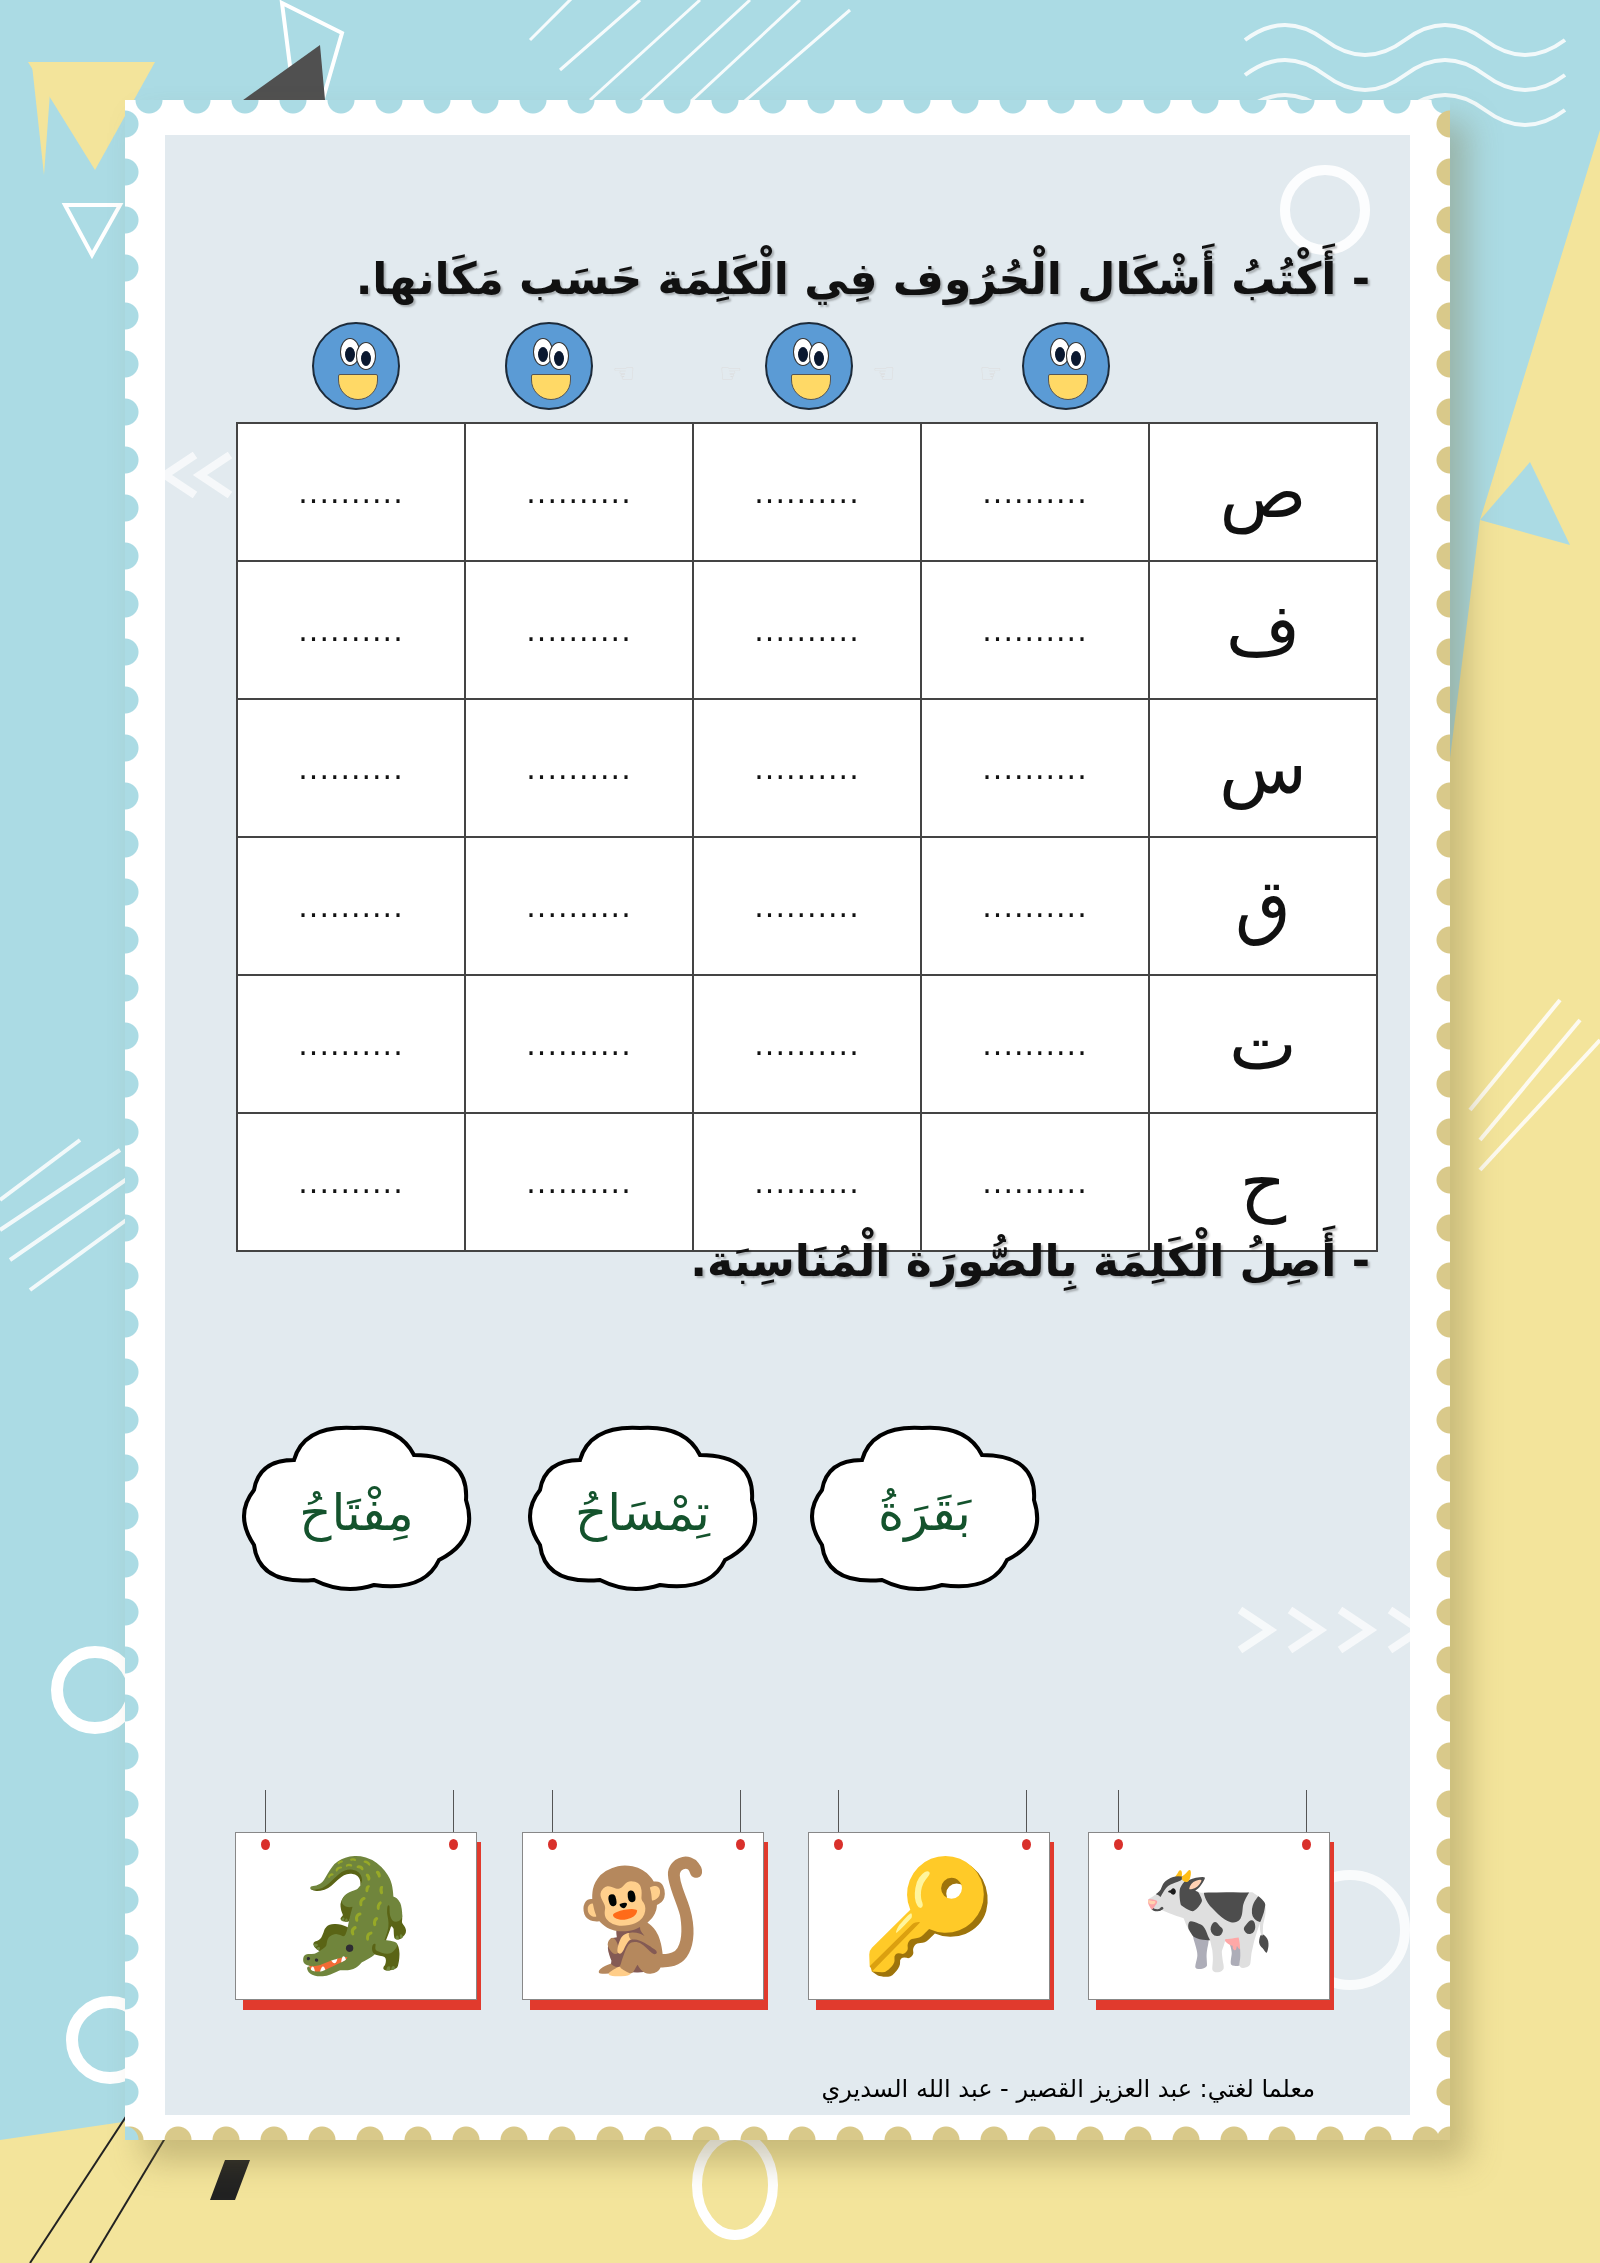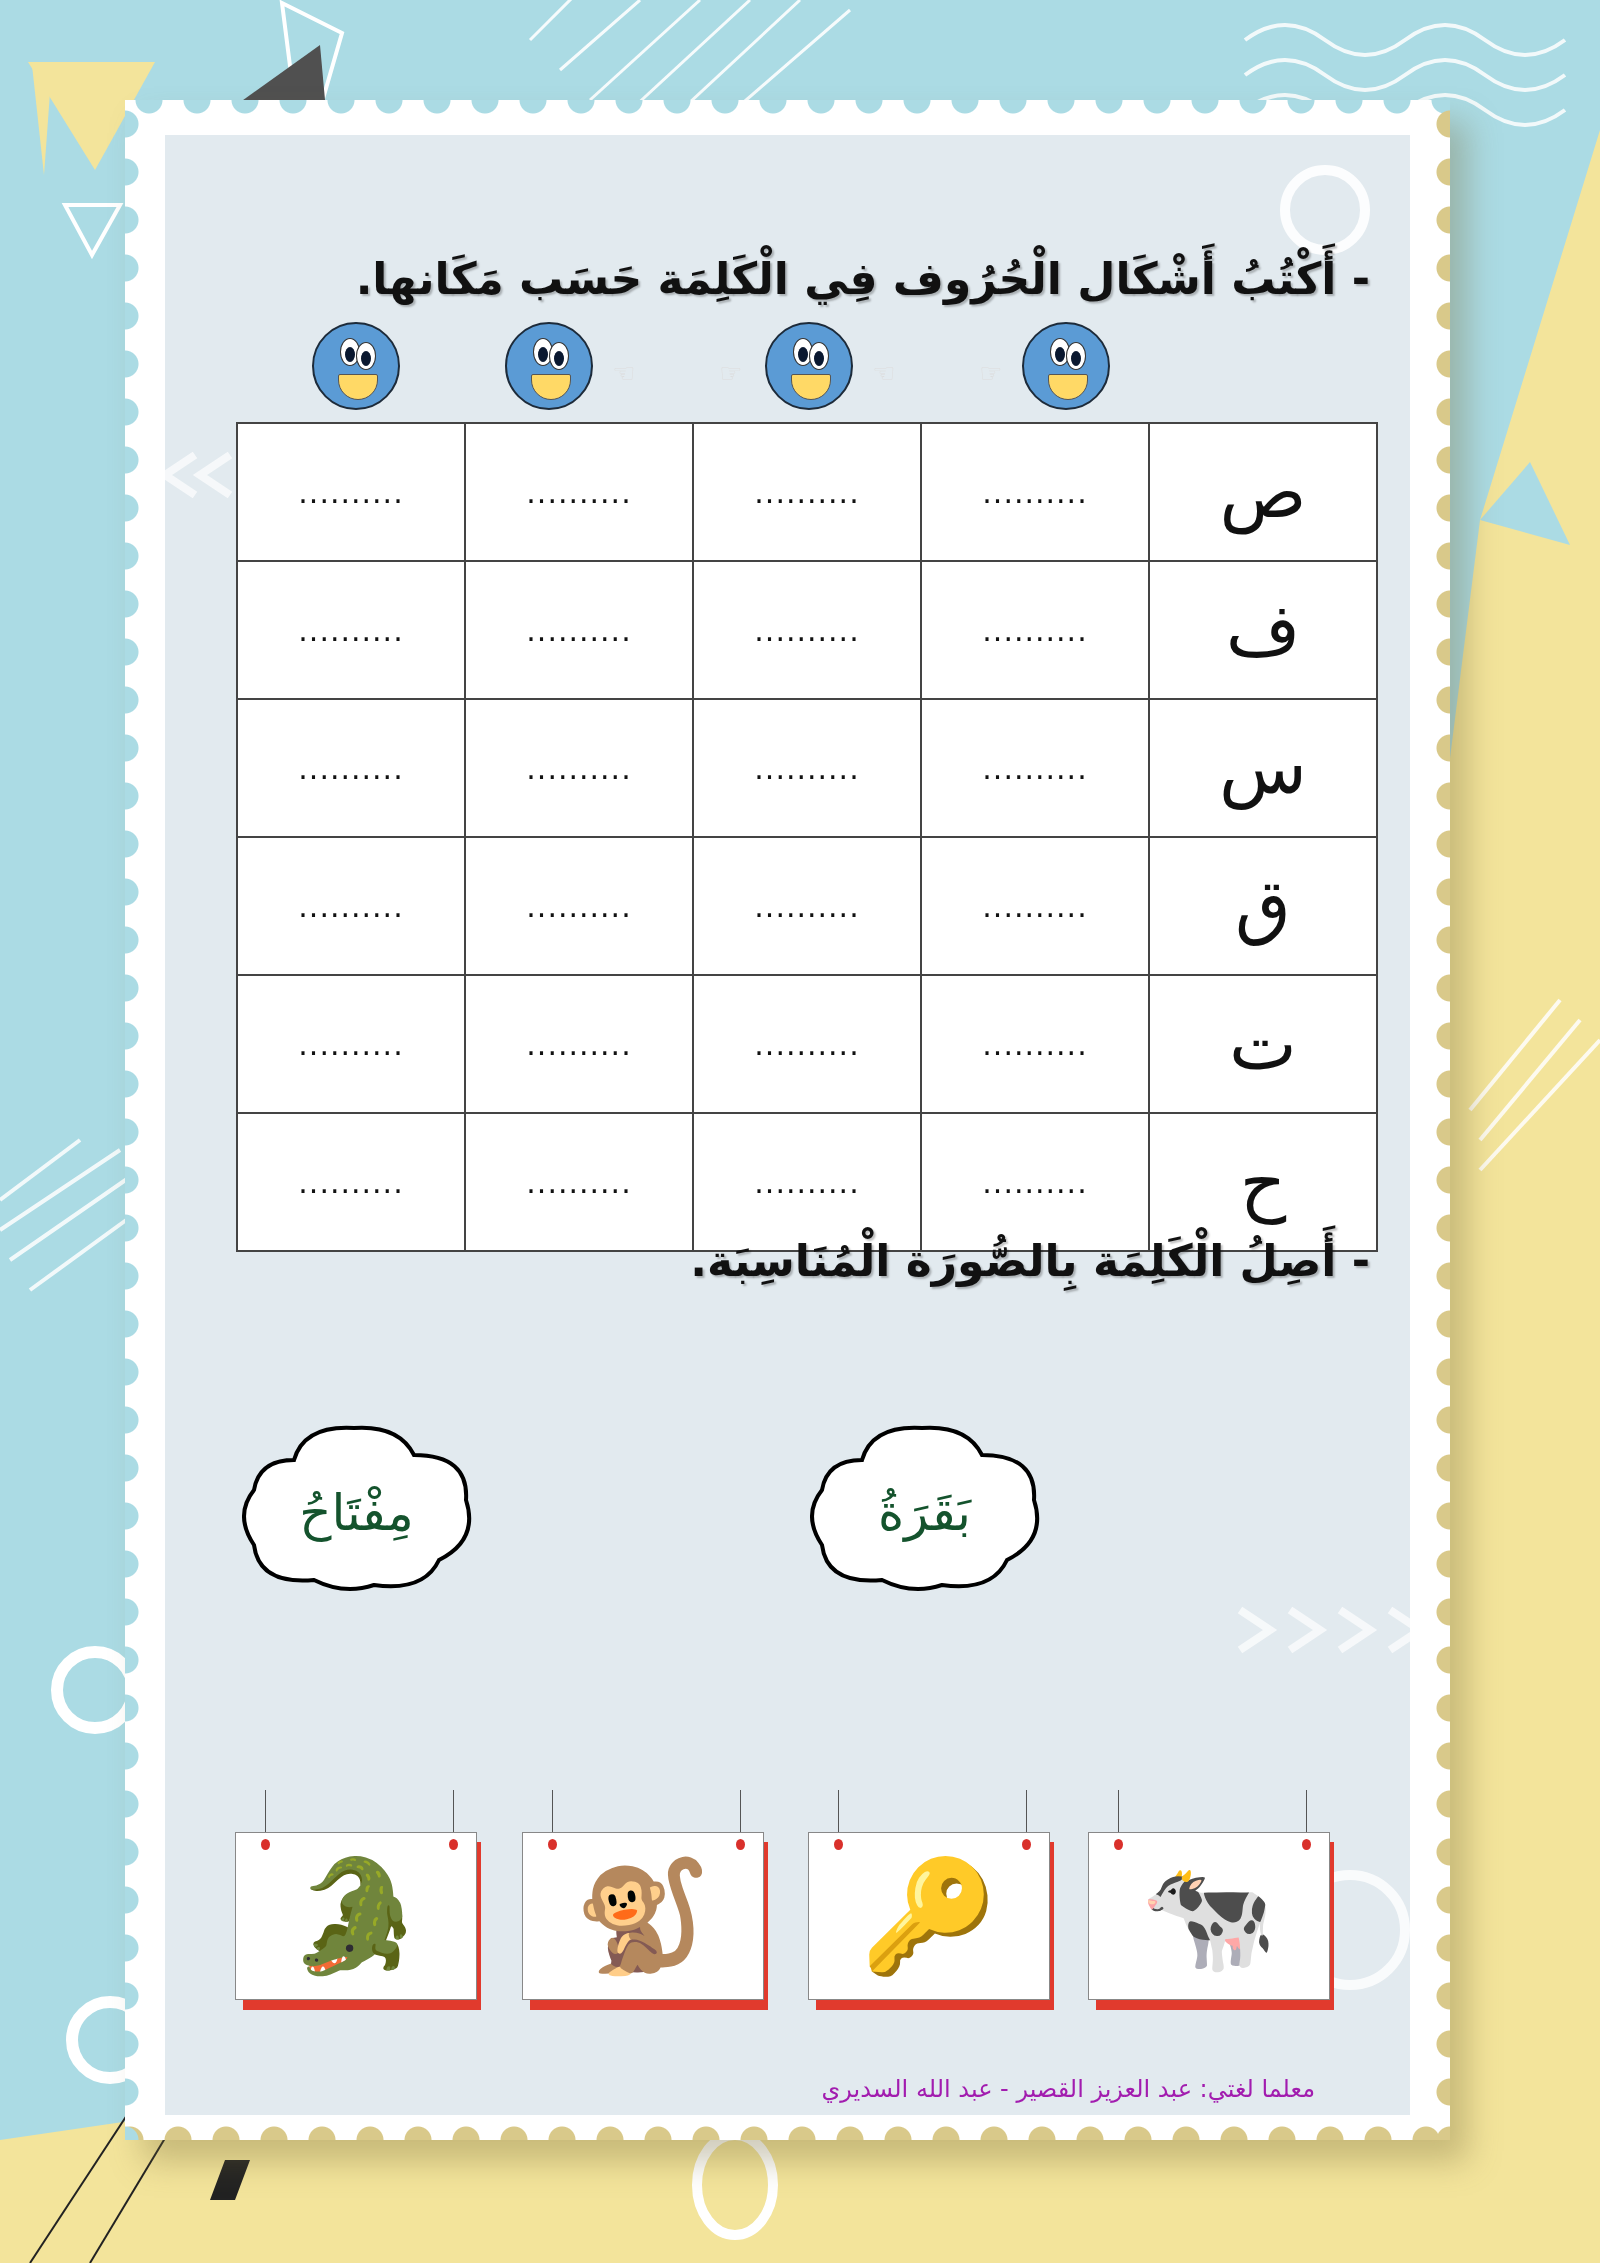--- a/index.html
+++ b/index.html
@@ -75,21 +75,21 @@
   .cloud svg { position: absolute; inset: 0; }
   .cloud .word { position: absolute; inset: 0; display: flex; align-items: center; justify-content: center;
     font-size: 50px; direction: rtl; color: #14532d; padding-top: 10px; }
   .cards { position: absolute; top: 1790px; left: 0; width: 1600px; height: 240px; }
   .card { position: absolute; top: 0; width: 250px; height: 235px; }
   .card .string { position: absolute; top: 0; width: 1px; height: 55px; background: #555; }
   .card .pin { position: absolute; top: 49px; width: 9px; height: 11px; border-radius: 50%; background: #d9302b; }
   .card .shadow { position: absolute; left: 8px; top: 52px; width: 238px; height: 168px; background: #e13a2d; }
   .card .paper { position: absolute; left: 0; top: 42px; width: 242px; height: 168px; background: #fff;
     border: 1px solid #888; box-sizing: border-box; display: flex; align-items: center; justify-content: center; }
-  .footer { position: absolute; top: 2075px; right: 285px; direction: rtl; font-size: 24px; color: #a21caf; white-space: nowrap; }
+  .footer { position: absolute; top: 2075px; right: 285px; direction: rtl; font-size: 24px; color: #000000; white-space: nowrap; }
 </style>
 </head>
 <body>
 
 <div class="bg-yellow"></div>
 <div class="bg-yellow2"></div>
 
 <svg class="deco" style="left:0;top:0" width="1600" height="2263">
   <polygon points="32,65 52,65 44,175" fill="#f3e49b" transform="translate(0,0) scale(1)"></polygon>
   <polygon points="28,62 155,62 95,170" fill="#f3e49b"></polygon>
@@ -228,20 +228,26 @@
 
 <div class="heading h2">- أَصِلُ الْكَلِمَة بِالصُّورَة الْمُنَاسِبَة.</div>
 
 <div class="clouds">
   <div class="cloud" style="left:802px">
     <svg viewBox="0 0 245 175" width="245" height="175">
         <path d="M60 40 Q70 5 120 8 Q165 5 180 35 Q235 35 232 80 Q245 120 205 140 Q190 172 140 165 Q110 175 80 160 Q25 165 20 125 Q0 95 20 70 Q25 40 60 40 Z" fill="#fff" stroke="#000" stroke-width="4"></path>
       </svg>
     <div class="word">بَقَرَةُ</div>
   </div>
+  <div class="cloud" style="left:520px">
+    <svg viewBox="0 0 245 175" width="245" height="175">
+        <path d="M60 40 Q70 5 120 8 Q165 5 180 35 Q235 35 232 80 Q245 120 205 140 Q190 172 140 165 Q110 175 80 160 Q25 165 20 125 Q0 95 20 70 Q25 40 60 40 Z" fill="#fff" stroke="#000" stroke-width="4"></path>
+      </svg>
+    <div class="word">تِمْسَاحُ</div>
+  </div>
   <div class="cloud" style="left:234px">
     <svg viewBox="0 0 245 175" width="245" height="175">
         <path d="M60 40 Q70 5 120 8 Q165 5 180 35 Q235 35 232 80 Q245 120 205 140 Q190 172 140 165 Q110 175 80 160 Q25 165 20 125 Q0 95 20 70 Q25 40 60 40 Z" fill="#fff" stroke="#000" stroke-width="4"></path>
       </svg>
     <div class="word">مِفْتَاحُ</div>
   </div>
 </div>
 
 <div class="cards">
   <div class="card" style="left:1088px">

